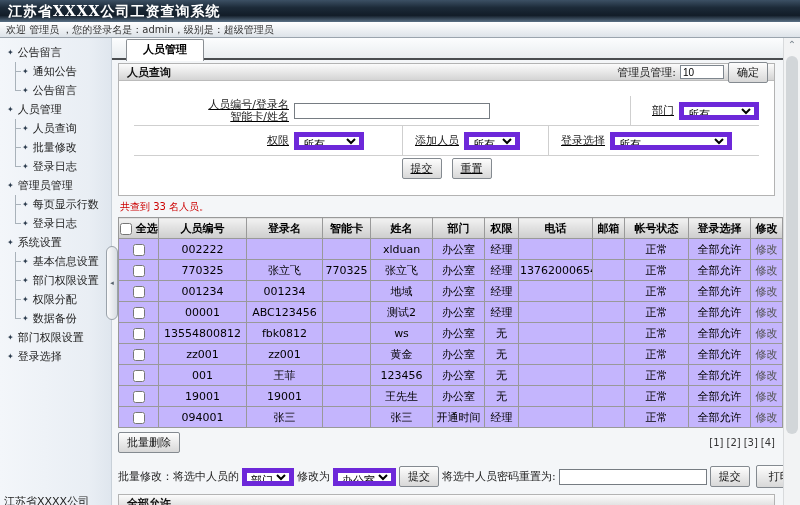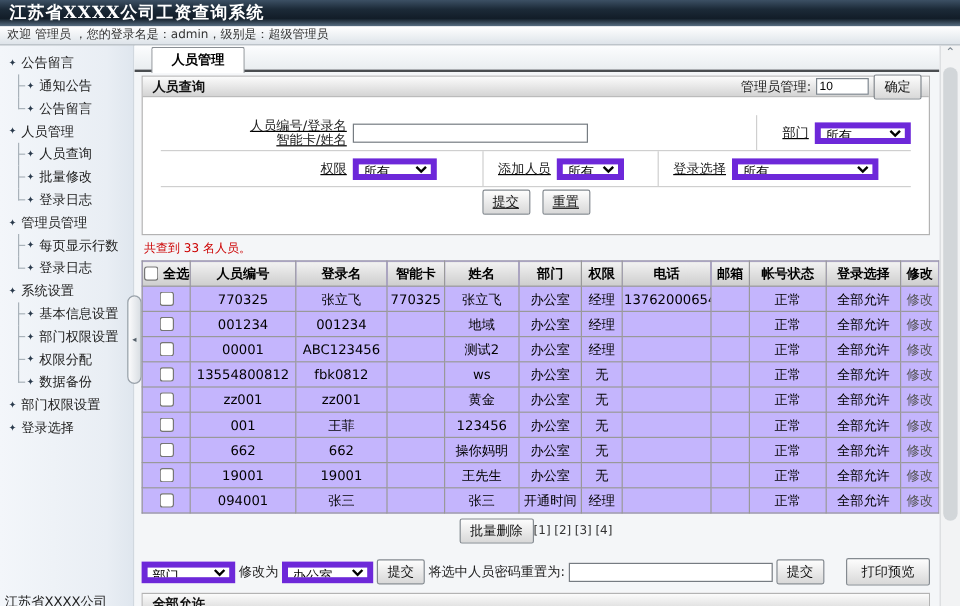--- a/index.html
+++ b/index.html
@@ -72,21 +72,21 @@
   
   .ptable { width:calc(100% - 14px); margin:0 8px 0 6px; border-collapse:collapse;
     table-layout:fixed; background:#c4b5fd; font-size:11px; }
   .ptable th, .ptable td { border:1px solid #999; height:21px; text-align:center;
     overflow:hidden; white-space:nowrap; padding:0 1px; }
   .ptable th { background:linear-gradient(180deg,#f2f2f2,#cdcdcd); font-weight:bold; font-size:11px; }
   .ptable input[type=checkbox] { width:12px; height:12px; vertical-align:middle; }
   .modify-link { color:#555; cursor:pointer; text-decoration:none; }
 
   
-  .batch-top { display:flex; justify-content:center; align-items:center; margin:4px 8px 12px 6px; }
+  .batch-top { display:flex; justify-content:space-between; align-items:center; margin:4px 8px 12px 6px; }
   .pagination { font-size:10px; color:#333; display:flex; gap:3px; }
   .page-link { color:#333; cursor:pointer; text-decoration:none; }
   .batch-row { display:flex; align-items:center; margin:4px 8px 0 6px; font-size:11px; color:#222; gap:3px; white-space:nowrap; }
   .pw { width:170px; }
   .spacer { flex:1; }
   .btn { border:1px solid #848a90; background:linear-gradient(180deg,#fdfdfd,#d8d8d8);
     font-size:11px; font-family:inherit; padding:2px 8px; border-radius:2px; cursor:pointer; color:#111; }
   .btn.wide { padding:3px 12px; }
 
   .add-panel { margin-top:6px; }
@@ -287,20 +287,34 @@
             <th>电话</th>
             <th>邮箱</th>
             <th>帐号状态</th>
             <th>登录选择</th>
             <th>修改</th>
           </tr>
         </thead>
         <tbody>
             <tr>
               <td><input type="checkbox" style=""></td>
+              <td>002222</td>
+              <td></td>
+              <td></td>
+              <td>xlduan</td>
+              <td>办公室</td>
+              <td>经理</td>
+              <td></td>
+              <td></td>
+              <td>正常</td>
+              <td>全部允许</td>
+              <td><a class="modify-link">修改</a></td>
+            </tr>
+            <tr>
+              <td><input type="checkbox" style=""></td>
               <td>770325</td>
               <td>张立飞</td>
               <td>770325</td>
               <td>张立飞</td>
               <td>办公室</td>
               <td>经理</td>
               <td>13762000654</td>
               <td></td>
               <td>正常</td>
               <td>全部允许</td>
@@ -361,34 +375,20 @@
               <td>正常</td>
               <td>全部允许</td>
               <td><a class="modify-link">修改</a></td>
             </tr>
             <tr>
               <td><input type="checkbox" style=""></td>
               <td>001</td>
               <td>王菲</td>
               <td></td>
               <td>123456</td>
-              <td>办公室</td>
-              <td>无</td>
-              <td></td>
-              <td></td>
-              <td>正常</td>
-              <td>全部允许</td>
-              <td><a class="modify-link">修改</a></td>
-            </tr>
-            <tr>
-              <td><input type="checkbox" style=""></td>
-              <td>662</td>
-              <td>662</td>
-              <td></td>
-              <td>操你妈明</td>
               <td>办公室</td>
               <td>无</td>
               <td></td>
               <td></td>
               <td>正常</td>
               <td>全部允许</td>
               <td><a class="modify-link">修改</a></td>
             </tr>
             <tr>
               <td><input type="checkbox" style=""></td>
@@ -425,20 +425,21 @@
         <button class="btn">批量删除</button>
         <span class="pagination">
             <a class="page-link">[1]</a>
             <a class="page-link">[2]</a>
             <a class="page-link">[3]</a>
             <a class="page-link">[4]</a>
           </span>
       </div>
 
       <div class="batch-row">
+        <span>批量修改：将选中人员的</span>
         <select class="sel" style="width:78px;">
           <option>部门</option>
         </select>
         <span>修改为</span>
         <select class="sel" style="width:76px;">
           <option>办公室</option>
         </select>
         <button class="btn">提交</button>
         <span>将选中人员密码重置为:</span>
         <input class="text-input pw" style="">

